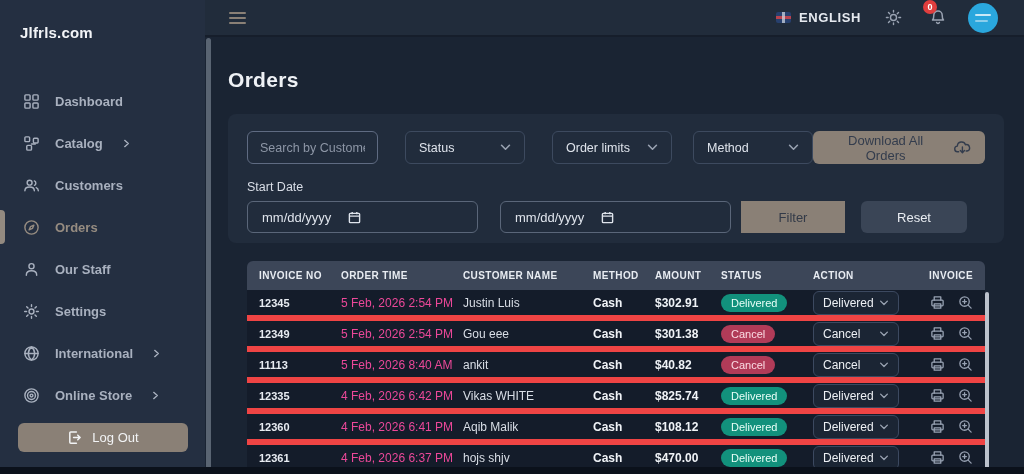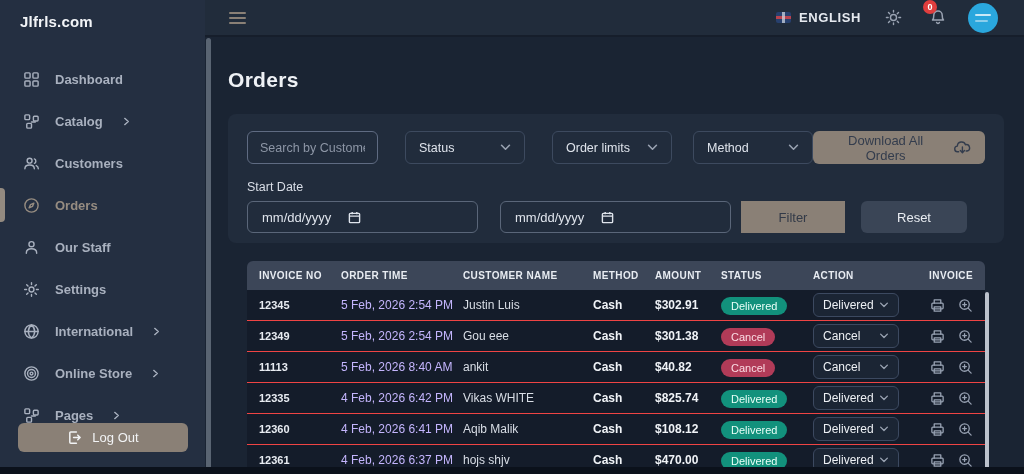--- a/index.html
+++ b/index.html
@@ -2,21 +2,21 @@
 <html><head>
 <meta charset="utf-8">
 <style>
   html,body{margin:0;padding:0;background:#0b111b;}
   *{box-sizing:border-box;}
   .app{position:relative;width:1024px;height:474px;overflow:hidden;background:#1a2433;
        font-family:"Liberation Sans",sans-serif;display:flex;}
 
   
   .sidebar{width:205px;height:100%;background:#242f41;position:relative;flex:none;z-index:3;}
-  .brand{padding:13px 20px;font-size:15px;font-weight:bold;color:#f2f4f7;letter-spacing:.2px;line-height:18px;}
+  .brand{padding:24px 20px;font-size:15px;font-weight:bold;color:#f2f4f7;letter-spacing:.2px;line-height:18px;}
   .nav{margin-top:14px;}
   .nav-item{position:relative;height:42px;display:flex;align-items:center;gap:15px;
             padding:0 22px;color:#a9b1bf;font-size:13px;font-weight:bold;cursor:pointer;}
   .nav-item .nico{width:18px;height:18px;flex:none;display:flex;align-items:center;justify-content:center;}
   .nav-item svg{stroke:currentColor;fill:none;stroke-width:1.5;stroke-linecap:round;stroke-linejoin:round;}
   .nav-item.active{color:#968c81;}
   .nav-item.active::before{content:"";position:absolute;left:0;top:4px;bottom:4px;width:5px;
             background:#938a80;border-radius:0 4px 4px 0;}
   .chev{margin-left:4px;display:flex;}
   .logout-btn{position:absolute;left:18px;right:17px;bottom:22px;height:29px;background:#8a8076;
@@ -82,23 +82,23 @@
           border-radius:6px;color:#e9edf2;font-size:13px;font-family:inherit;cursor:pointer;}
 
   
   .table-wrap{margin:18px 0 0 19px;width:738px;position:relative;}
   .tgrid{display:grid;grid-template-columns:82px 122px 130px 62px 66px 92px 112px 1fr;
           align-items:center;padding:0 12px;}
   .t-head{height:29px;background:#3c4658;border-radius:6px 6px 0 0;color:#e8ecf2;font-size:10px;
           font-weight:bold;letter-spacing:.4px;text-transform:uppercase;}
   .t-head .h-cell{line-height:11px;}
   .t-head .h-last{text-align:right;}
-  .t-row{height:31px;background:#141c2a;border-bottom:1px solid #ef4444;}
+  .t-row{height:31px;background:#141c2a;border-bottom:6px solid #ef4444;}
   .c-inv{font-size:11px;font-weight:bold;color:#e8ecf2;}
-  .c-time{font-size:12px;color:#c4b5fd;}
+  .c-time{font-size:12px;color:#ec4899;}
   .c-cust{font-size:12px;color:#d9dee6;white-space:nowrap;overflow:hidden;}
   .c-meth,.c-amt{font-size:12px;font-weight:bold;color:#f0f3f7;}
   .pill{display:inline-block;padding:3px 10px;border-radius:10px;font-size:11px;}
   .pill.st-delivered{background:#12917c;color:#e9fff8;}
   .pill.st-cancel{background:#b13b58;color:#fbdce4;}
   .mini-select{width:86px;height:24px;background:#1b2534;border:1px solid #3c4960;border-radius:6px;
           display:flex;align-items:center;justify-content:space-between;padding:0 9px;color:#edf0f4;
           font-size:12px;cursor:pointer;}
   .c-icons{display:flex;justify-content:flex-end;gap:13px;color:#97a1b2;}
   .c-icons span{display:flex;cursor:pointer;}

